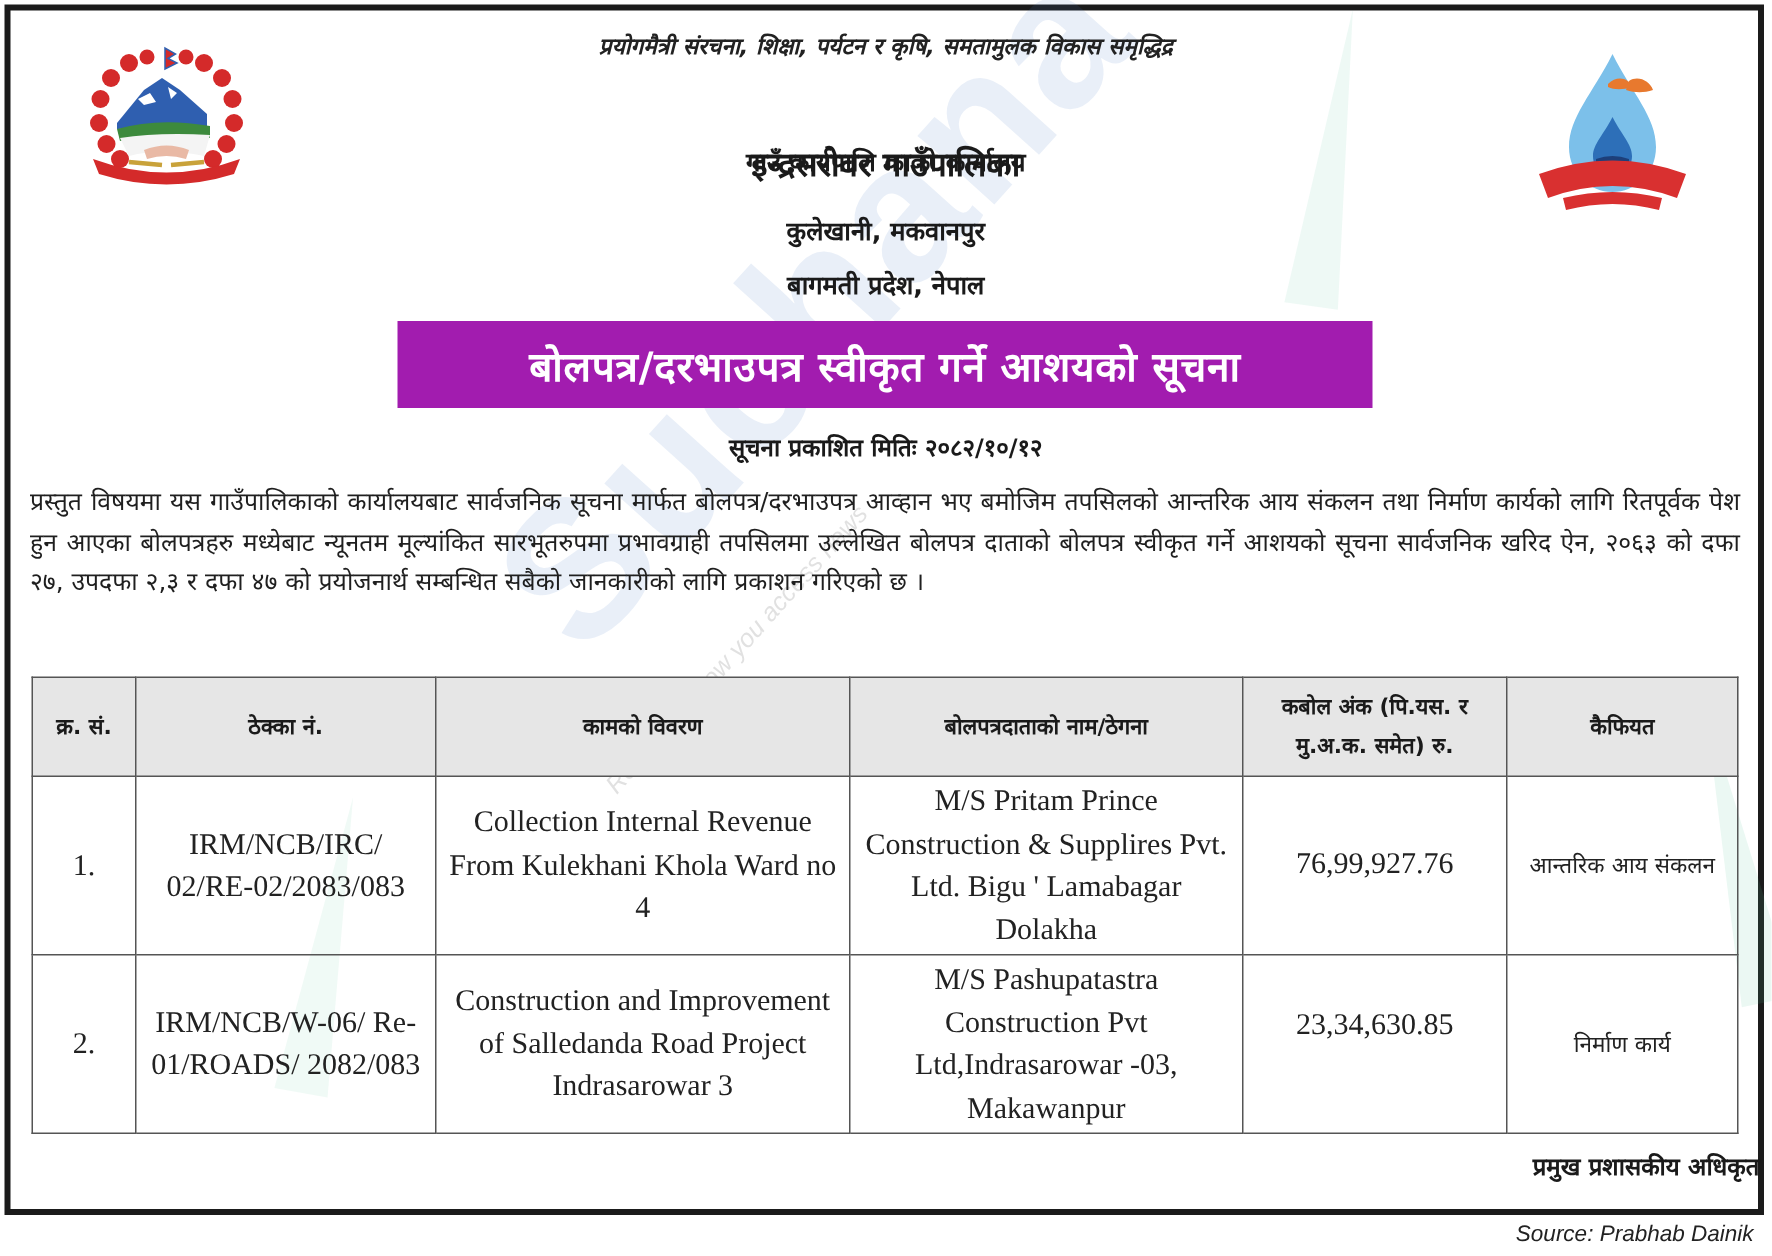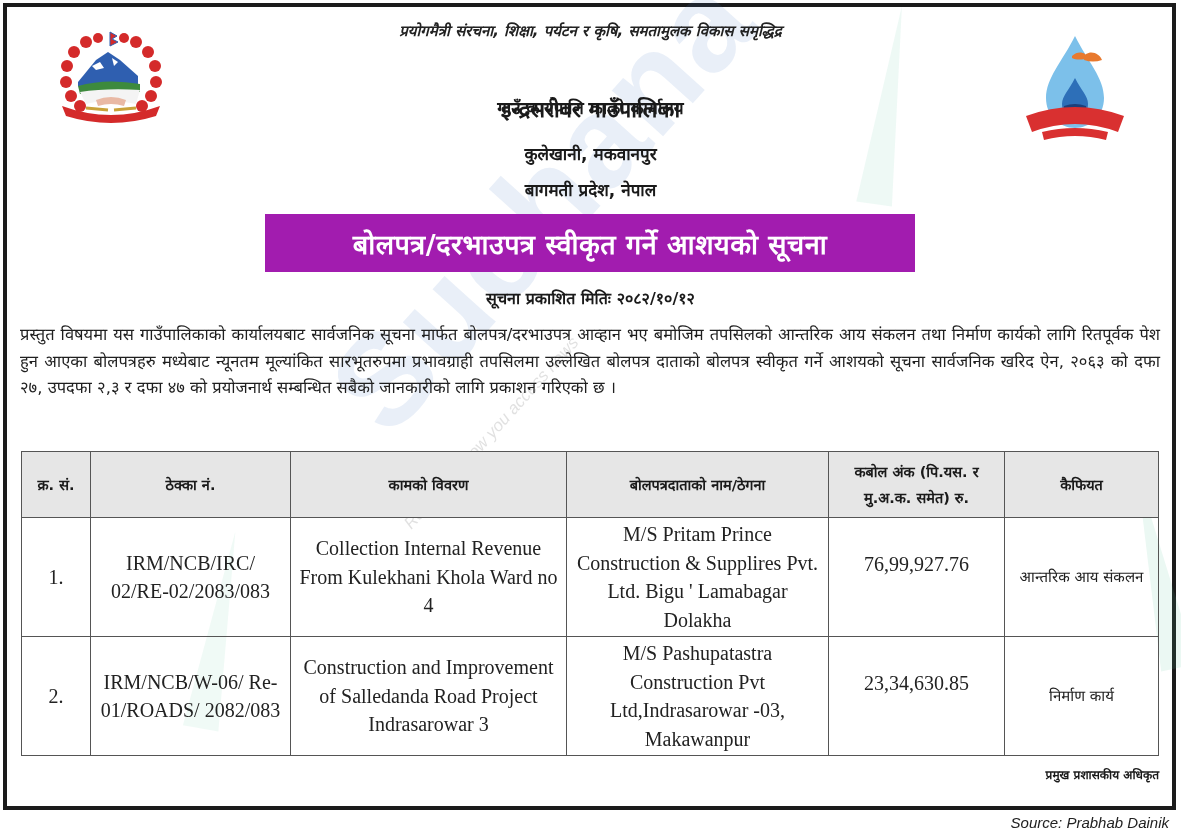--- a/index.html
+++ b/index.html
@@ -63,24 +63,24 @@
     border: 1.5px solid #555555; text-align: center; vertical-align: middle;
   }
   table.bids th {
     background: #e6e6e6; height: 66px; font-size: 14.5px; font-weight: bold; line-height: 26px; padding: 0 6px;
   }
   table.bids td {
     height: 119px; font-family: "Liberation Serif", serif; font-size: 20px; line-height: 28.5px; padding: 2px 6px; color: #222;
   }
   table.bids td.remarks { font-family: "DejaVu Sans", sans-serif; font-size: 15px; line-height: 26px; }
   table.bids td.amount { vertical-align: top; padding-top: 32px; }
-  table.bids tr.row-1 td.amount { padding-top: 32px; }
+  table.bids tr.row-1 td.amount { padding-top: 44px; }
 
   .signatory {
-    position: absolute; right: 22px; top: 766px; font-size: 12px; font-weight: bold;
+    position: absolute; right: 8px; top: 766px; font-size: 16px; font-weight: bold;
   }
   .source {
     position: absolute; right: 12px; top: 814px;
     font-family: "Liberation Sans", sans-serif; font-style: italic; font-size: 15px; color: #222; margin-left: 32px;
   }
 </style>
 </head>
 <body>
 
 <div class="frame"></div>

